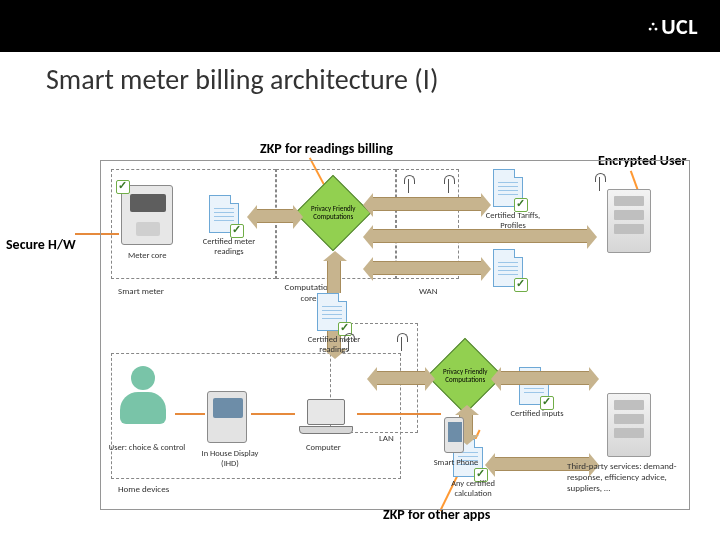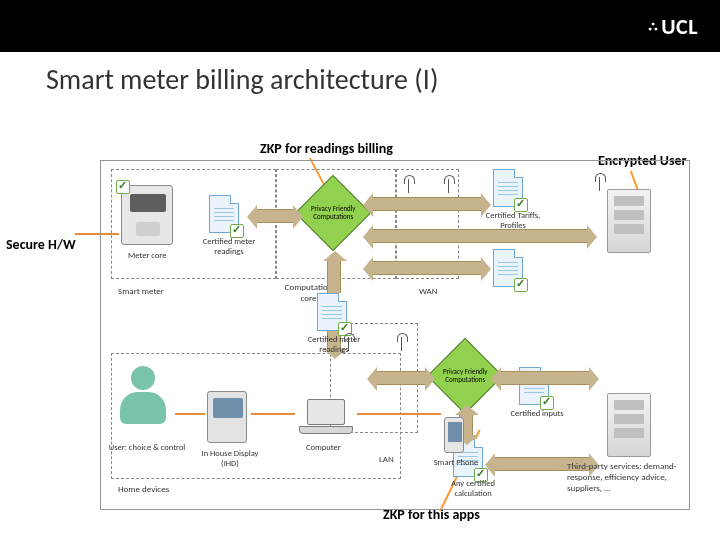--- a/index.html
+++ b/index.html
@@ -10,21 +10,21 @@
   .title{font-size:28px;color:#333;margin:10px 0 0 46px;font-weight:400}
   .diagram{position:absolute;left:100px;top:160px;width:590px;height:350px;border:1px solid #969696}
   .dash-zone{position:absolute;border:1.2px dashed #878787}
   .z-sm{left:10px;top:8px;width:165px;height:110px}
   .z-cc{left:175px;top:8px;width:120px;height:110px}
   .z-wan{left:295px;top:8px;width:63px;height:110px}
   .z-la{left:229px;top:162px;width:88px;height:110px}
   .z-hd{left:10px;top:192px;width:290px;height:126px}
   .zl{position:absolute;font-size:9px;color:#333}
   .zl.sm{left:17px;top:124px}.zl.cc{left:180px;top:120px;width:55px;text-align:center}
-  .zl.wan{left:318px;top:124px}.zl.la{left:278px;top:292px}
+  .zl.wan{left:318px;top:124px}.zl.la{left:278px;top:271px}
   .zl.hd{left:17px;top:322px}
   .diamond{position:absolute;width:54px;height:54px;background:#92d050;border:1px solid #548235;transform:rotate(45deg);display:flex;align-items:center;justify-content:center}
   .diamond span{transform:rotate(-45deg);font-size:7px;text-align:center;line-height:1.1;color:#000}
   .d1{left:205px;top:25px}.d2{left:337px;top:188px}
   .box-label{position:absolute;font-size:8.5px;color:#333;text-align:center;line-height:1.15}
   .doc{position:absolute;width:30px;height:38px}
   .doc .page{width:100%;height:100%;background:#eaf3fb;border:1px solid #6da8d6;position:relative}
   .doc .page::before{content:"";position:absolute;right:-1px;top:-1px;width:8px;height:8px;background:#fff;border-left:1px solid #6da8d6;border-bottom:1px solid #6da8d6}
   .doc .lines{position:absolute;left:4px;top:12px;width:20px}
   .doc .lines i{display:block;height:1px;background:#9cc6e8;margin-bottom:3px}
@@ -73,21 +73,21 @@
     <span class="portico">⛬</span>
     <span>UCL</span>
   </div>
 </div>
 
 <h1 class="title">Smart meter billing architecture (I)</h1>
 
 <div class="annot" style="left:260px;top:140px">ZKP for readings billing</div>
 <div class="annot" style="left:598px;top:152px">Encrypted User</div>
 <div class="annot" style="left:6px;top:236px">Secure H/W</div>
-<div class="annot" style="left:383px;top:506px">ZKP for this apps</div>
+<div class="annot" style="left:383px;top:506px">ZKP for other apps</div>
 
 <div class="leader" style="left:310px;top:157px;width:44px;transform:rotate(62deg)"></div>
 <div class="leader" style="left:631px;top:170px;width:36px;transform:rotate(70deg)"></div>
 <div class="connector" style="left:75px;top:233px;width:44px"></div>
 <div class="leader" style="left:440px;top:510px;width:90px;transform:rotate(-64deg)"></div>
 
 <div class="diagram">
 
   <div class="dash-zone z-sm"></div>
   <div class="zl sm">Smart meter</div>

